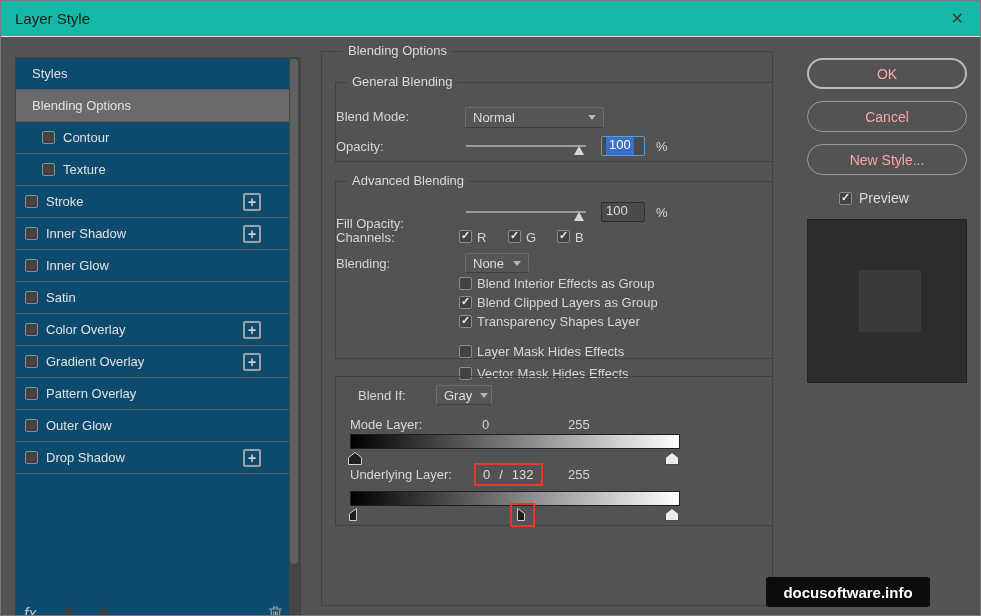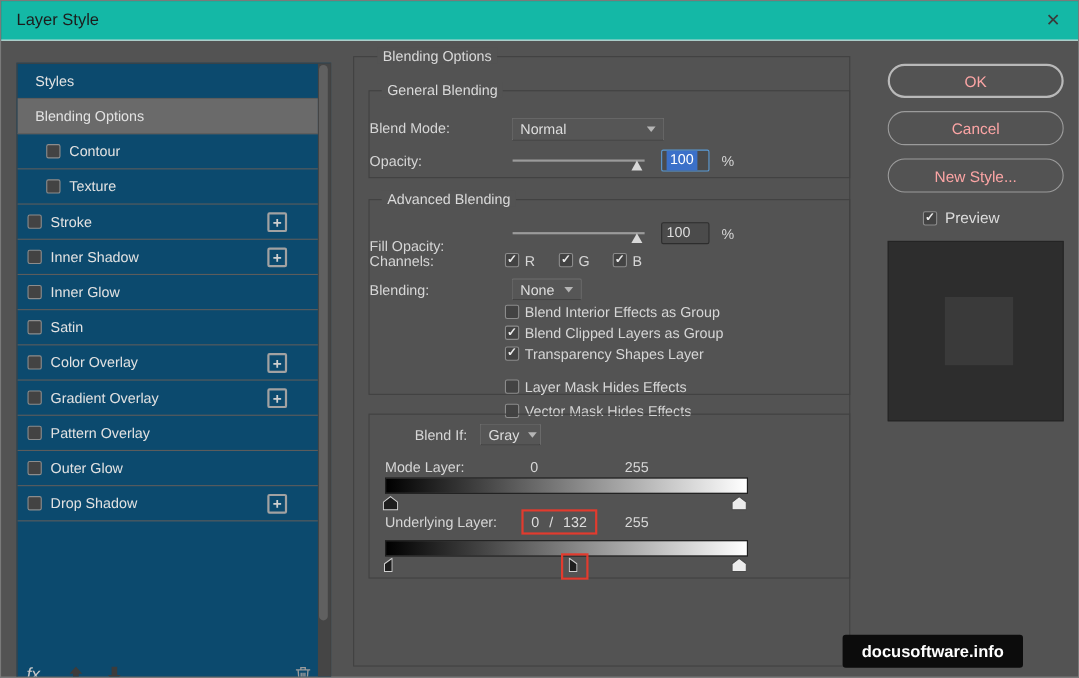--- a/index.html
+++ b/index.html
@@ -275,21 +275,21 @@
       </div>
       <div class="opt-row" style="top:184px;">
         <span class="cb">
             <span class="mark"></span>
           </span>
         <span>Vector Mask Hides Effects</span>
       </div>
     </div>
 
     <div class="group g-blendif">
-      <span class="bi-label" style="left:41px; top:11px;">Blend If:</span>
+      <span class="bi-label" style="left:22px; top:11px;">Blend If:</span>
       <div class="dropdown" style="left:100px; top:8px; width:56px; height:20px;">
         <span>Gray</span>
         <span class="chev"></span>
       </div>
 
       <span class="bi-label" style="left:14px; top:40px;">Mode Layer:</span>
       <span class="bi-label" style="left:146px; top:40px;">0</span>
       <span class="bi-label" style="left:232px; top:40px;">255</span>
       <div class="grad-bar" style="top:57px;"></div>
       <span class="handle" style="left:12px; top:74px;">

